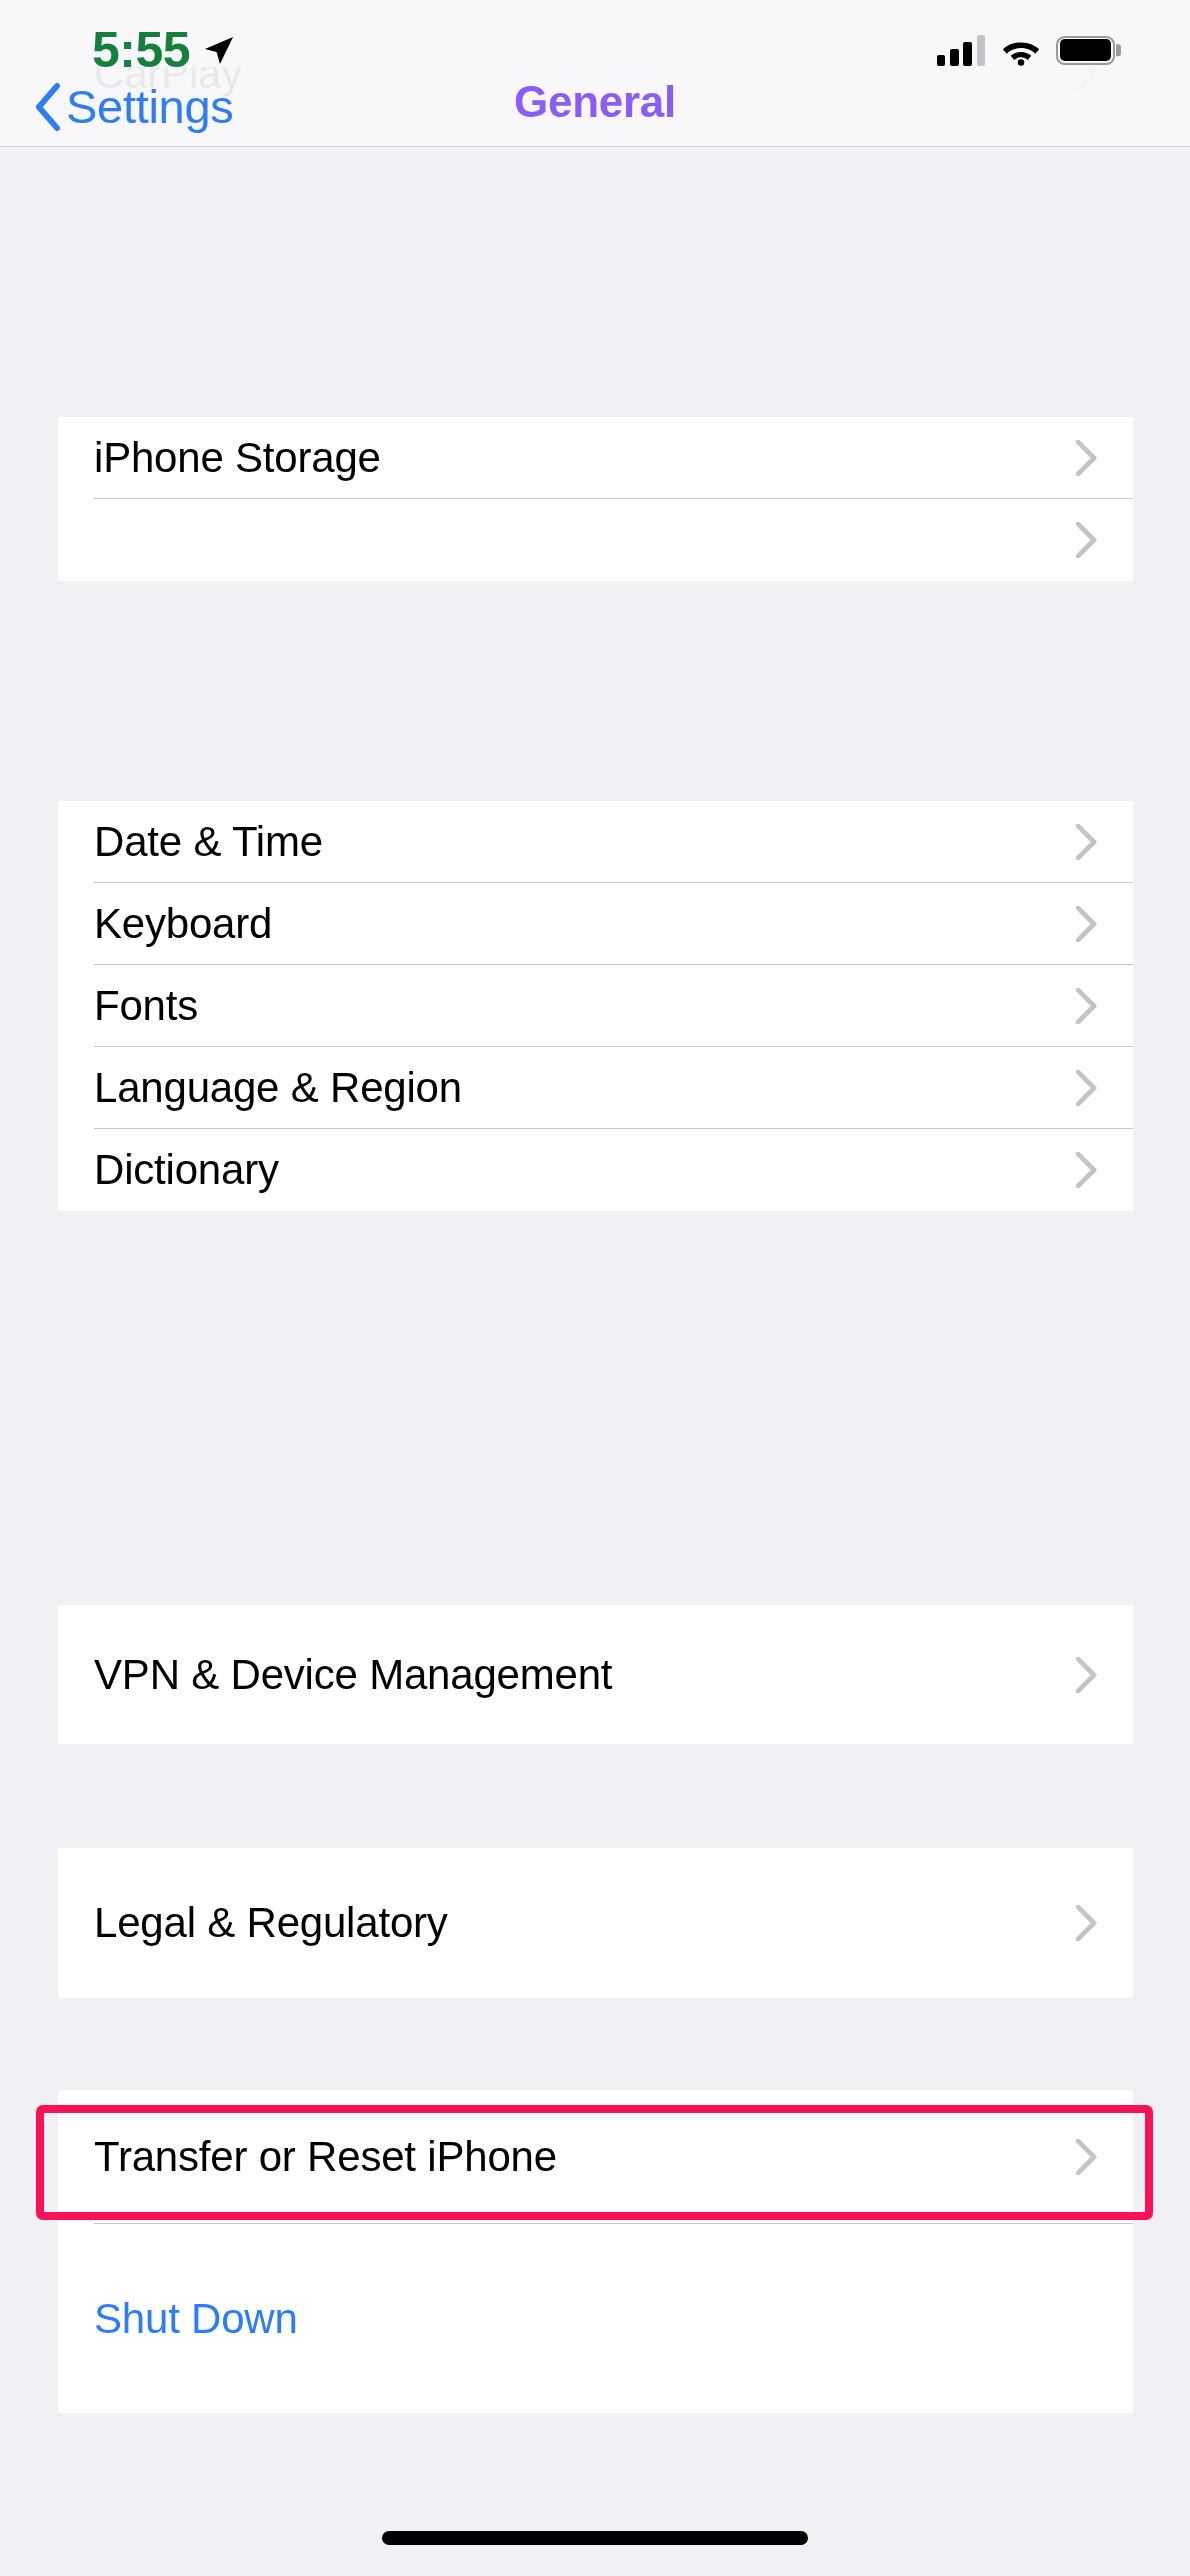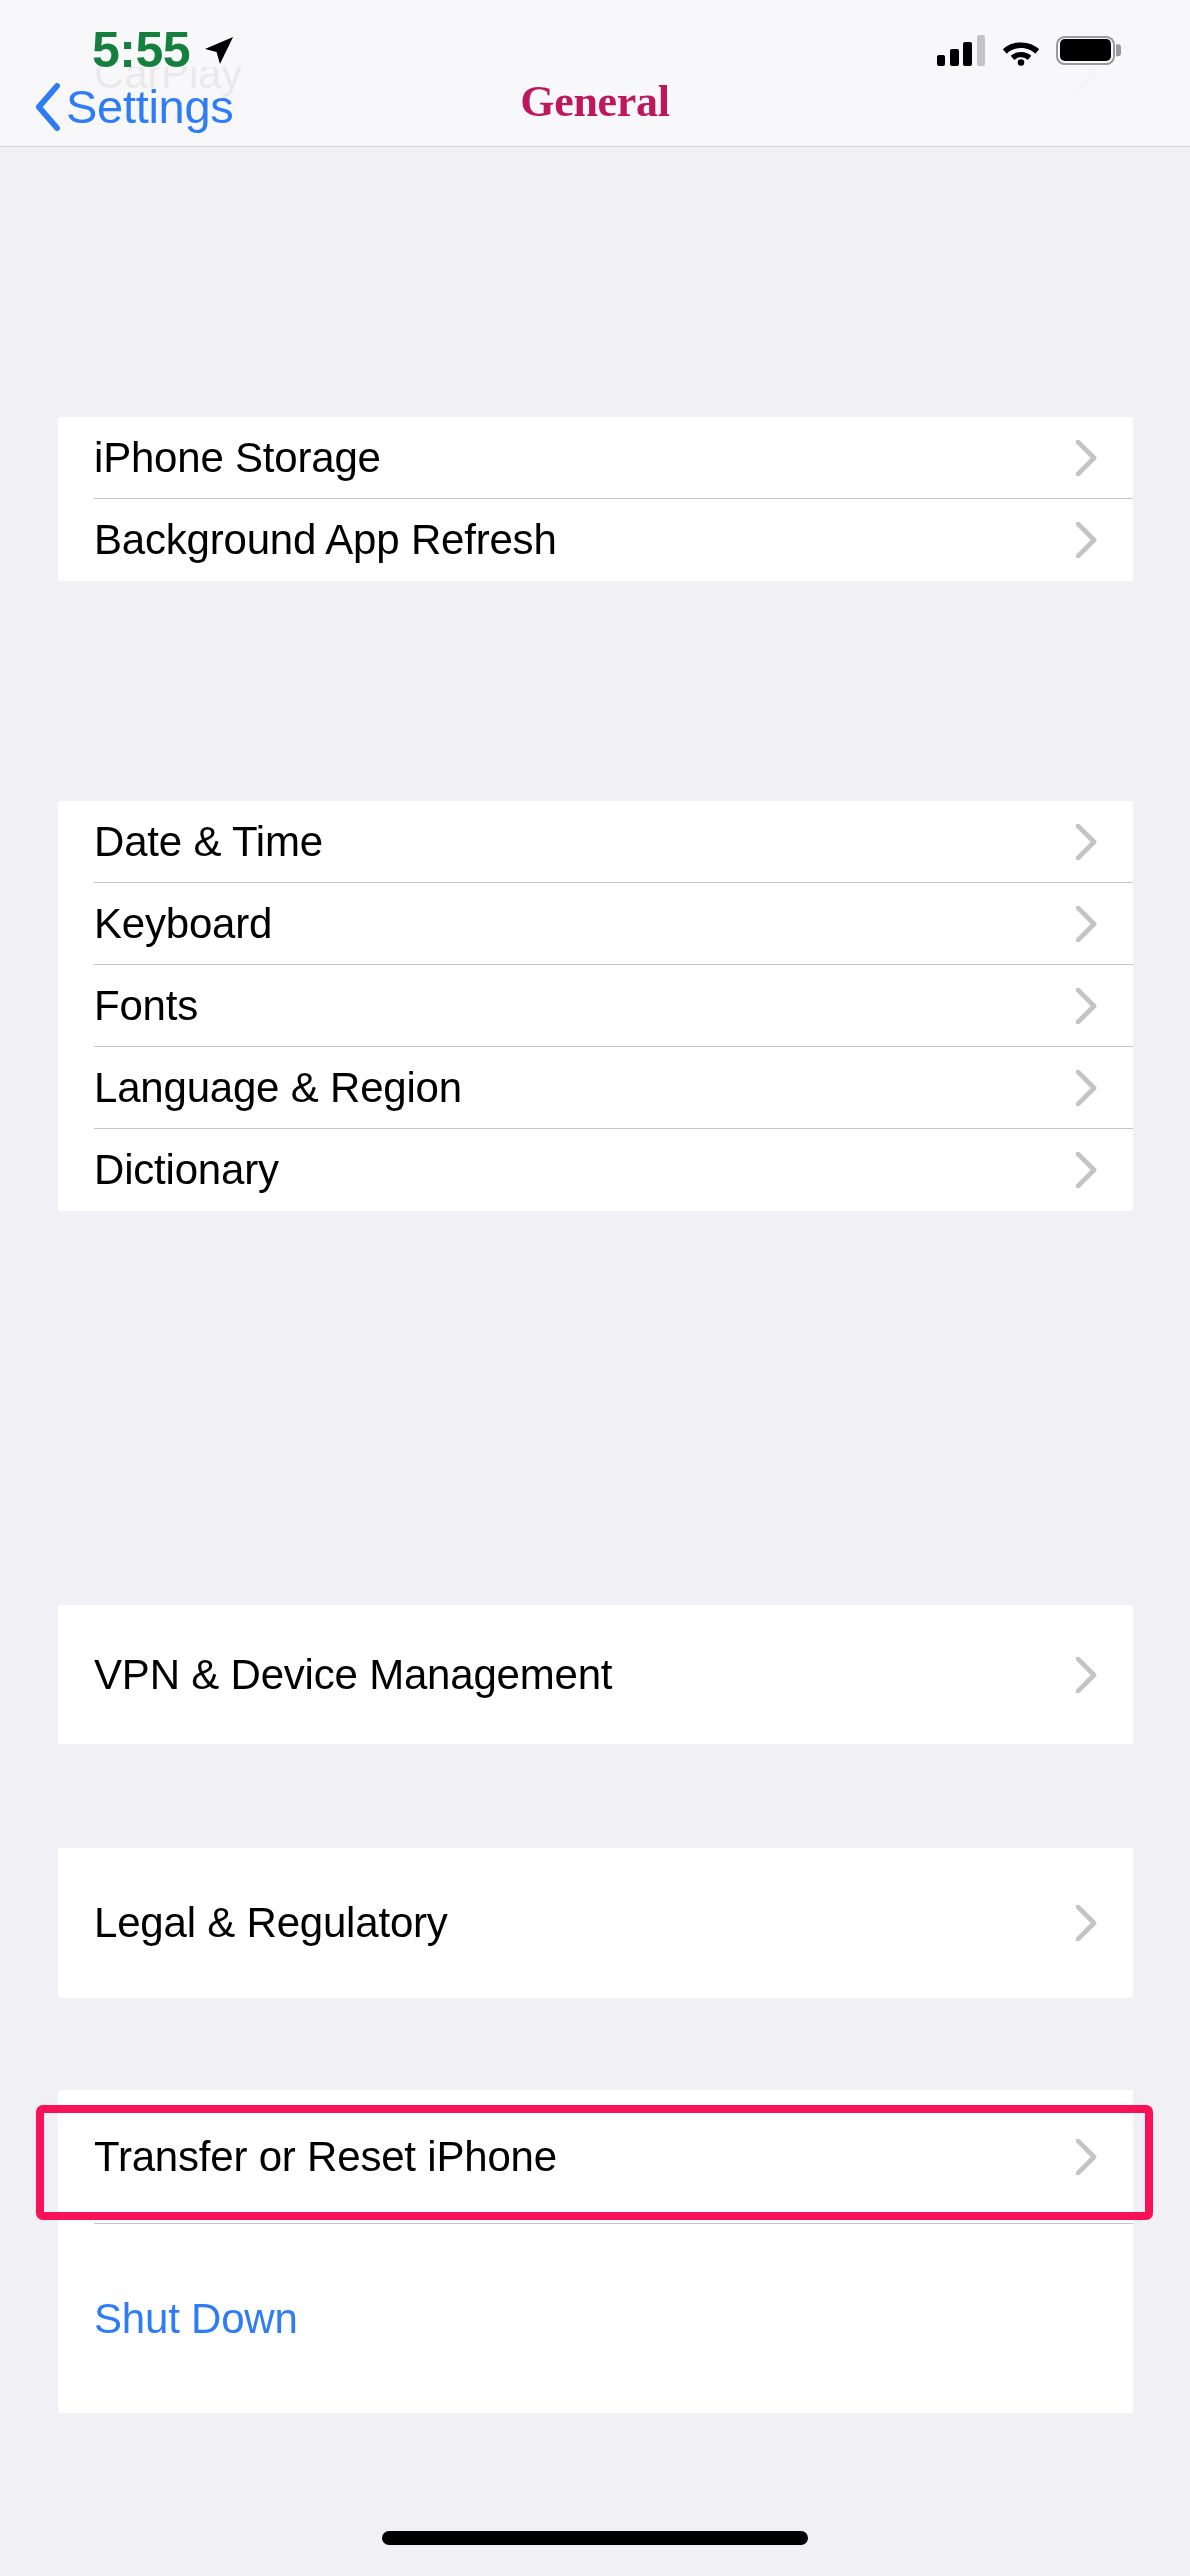--- a/index.html
+++ b/index.html
@@ -45,21 +45,21 @@
     z-index:30;
   }
   .nav-back {
     position:absolute; left:33px; bottom:15.3px;
     display:flex; align-items:center; gap:4px; cursor:pointer;
   }
   .chev-back { width:29px; height:48px; display:block; }
   .nav-back-label { font-size:47px; color:#2E7CF6; line-height:1; letter-spacing:-0.3px; }
   .nav-title {
     position:absolute; left:0; right:0; bottom:19px;
-    text-align:center; font-size:44px; font-weight:700; color:#be185d; letter-spacing:-0.3px;font-family:Liberation Serif, serif;
+    text-align:center; font-size:44px; font-weight:700; color:#8b5cf6; letter-spacing:-0.3px;
   }
 
   
   .card {
     position:absolute; left:58px; width:1075px;
     background:#FFFFFF; border-radius:2px;
   }
   .row {
     position:relative; height:82px;
     display:flex; align-items:center;
@@ -119,21 +119,20 @@
 
     <div class="card" style="top:417px;">
       <div class="row">
         <span class="row-label">iPhone Storage</span>
         <svg class="chev-row" viewBox="0 0 22 38">
           <path d="M2 2 L19 19 L2 36" fill="none" stroke="#C4C4C8" stroke-width="5" stroke-linecap="round" stroke-linejoin="round"></path>
         </svg>
         <div class="sep" style="bottom:0;"></div>
       </div>
       <div class="row">
-        <span class="row-label">Background App Refresh</span>
         <svg class="chev-row" viewBox="0 0 22 38">
           <path d="M2 2 L19 19 L2 36" fill="none" stroke="#C4C4C8" stroke-width="5" stroke-linecap="round" stroke-linejoin="round"></path>
         </svg>
       </div>
     </div>
 
     <div class="card" style="top:468px; margin-top:333px;">
       <div class="row">
         <span class="row-label">Date &amp; Time</span>
         <svg class="chev-row" viewBox="0 0 22 38">

